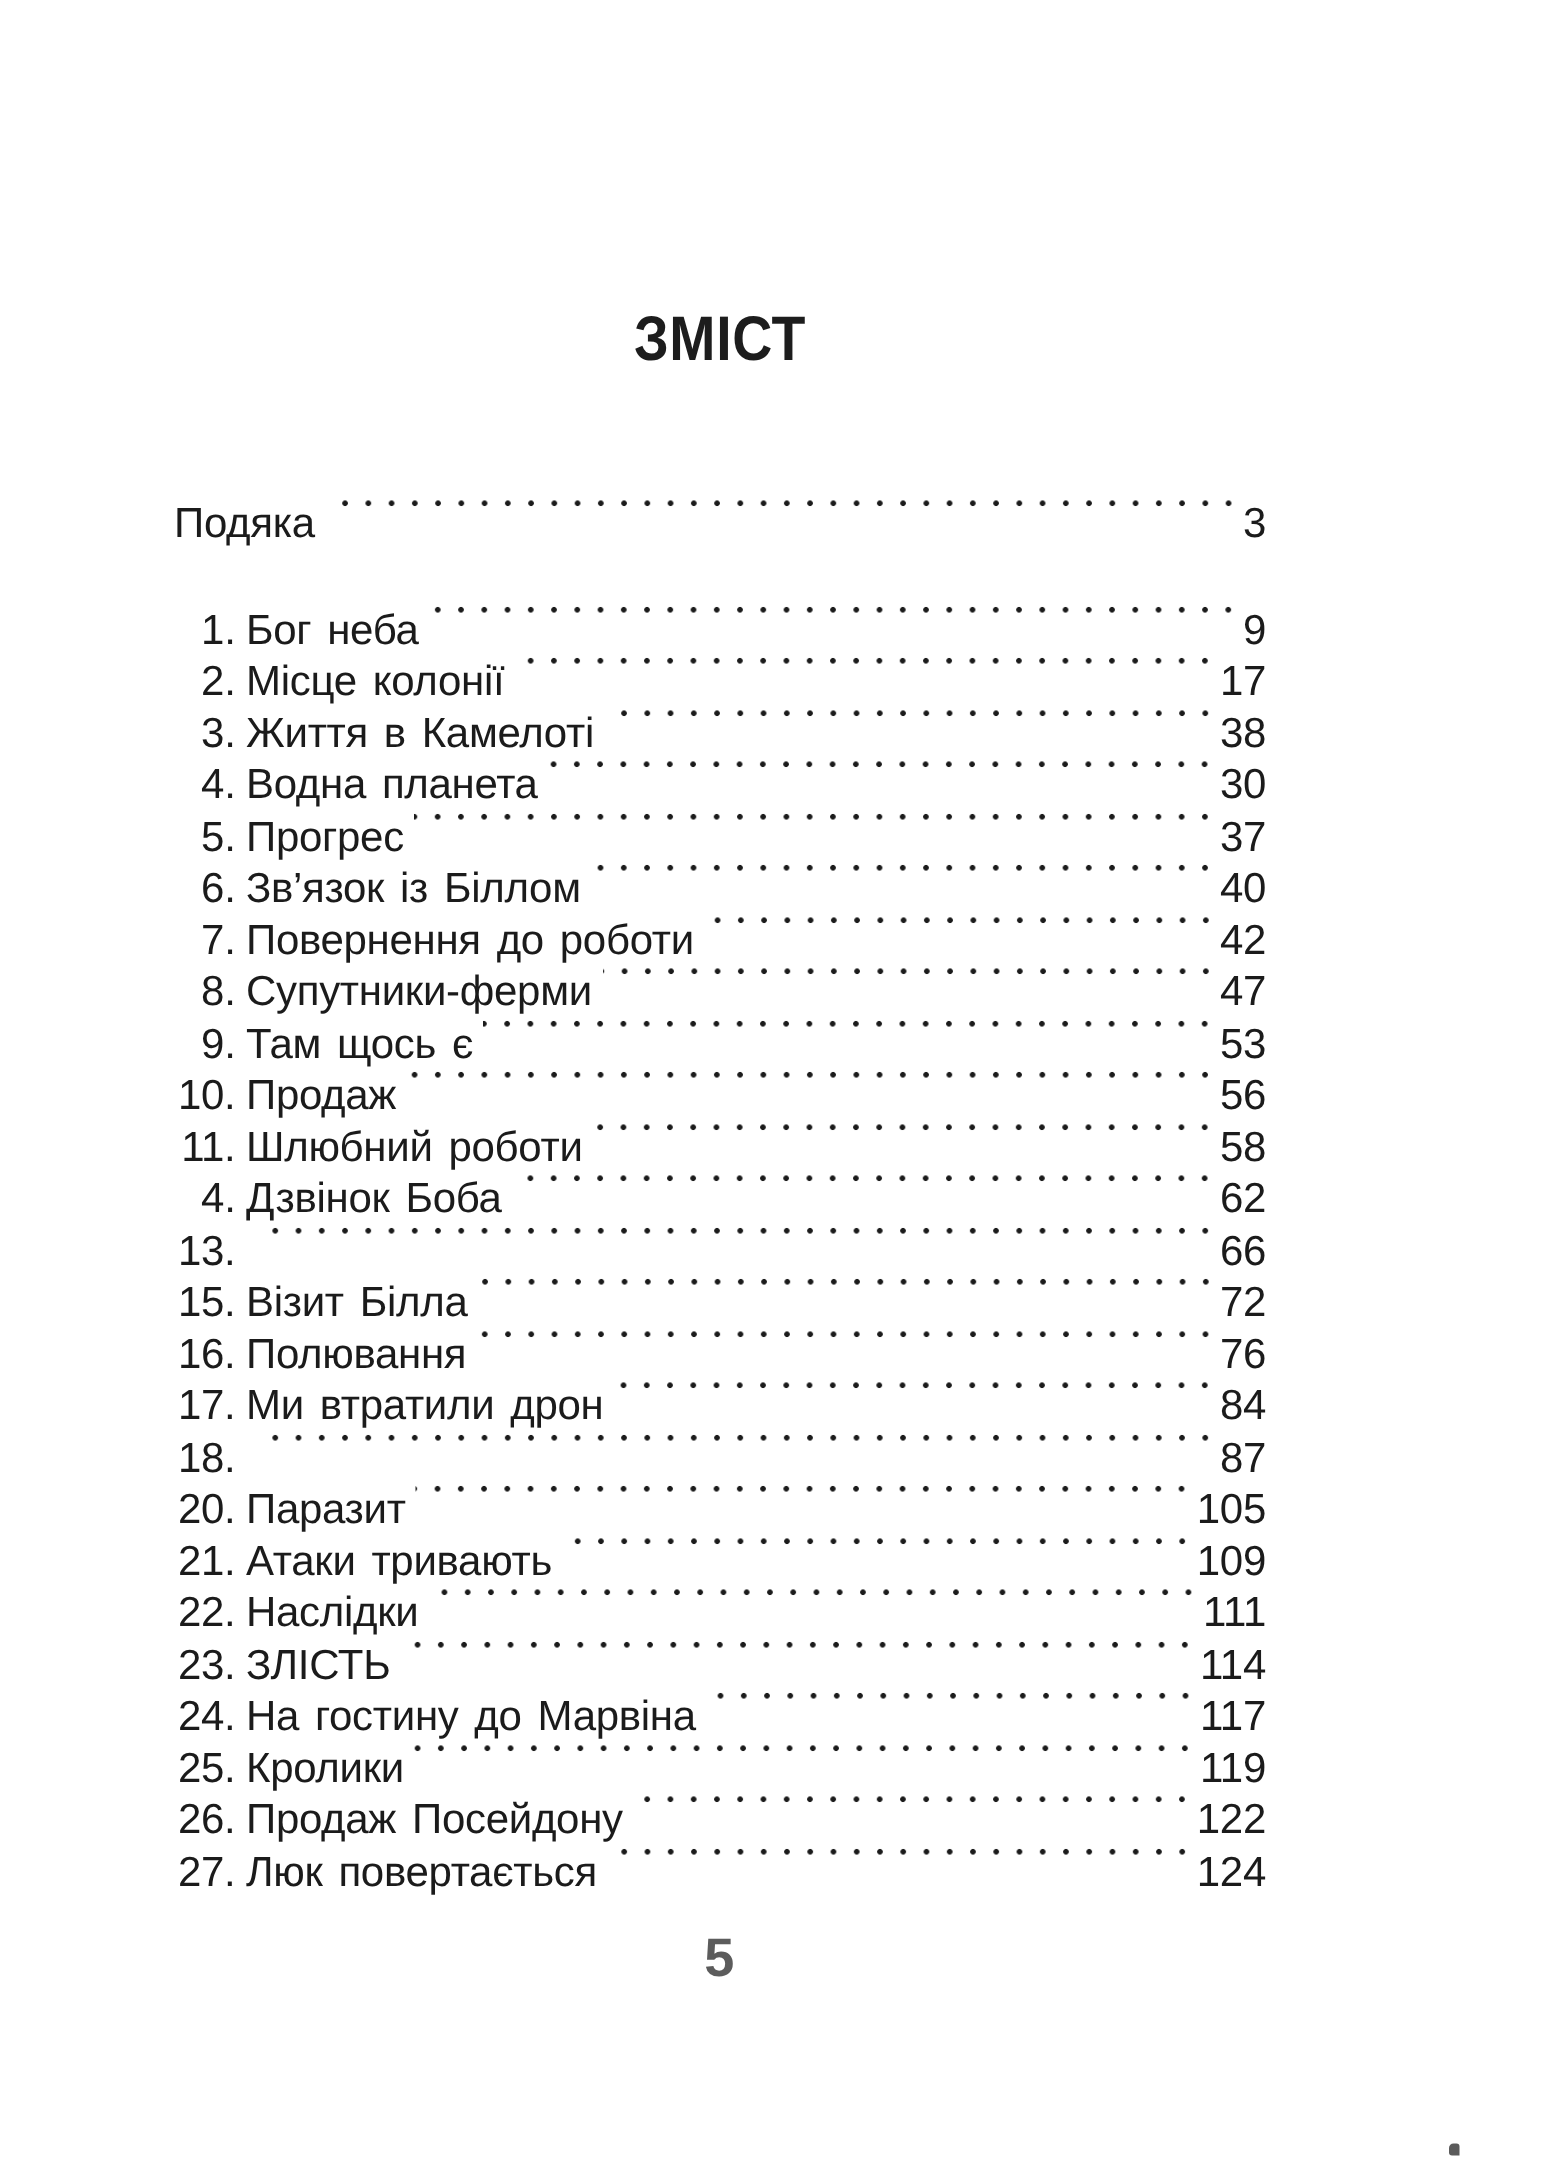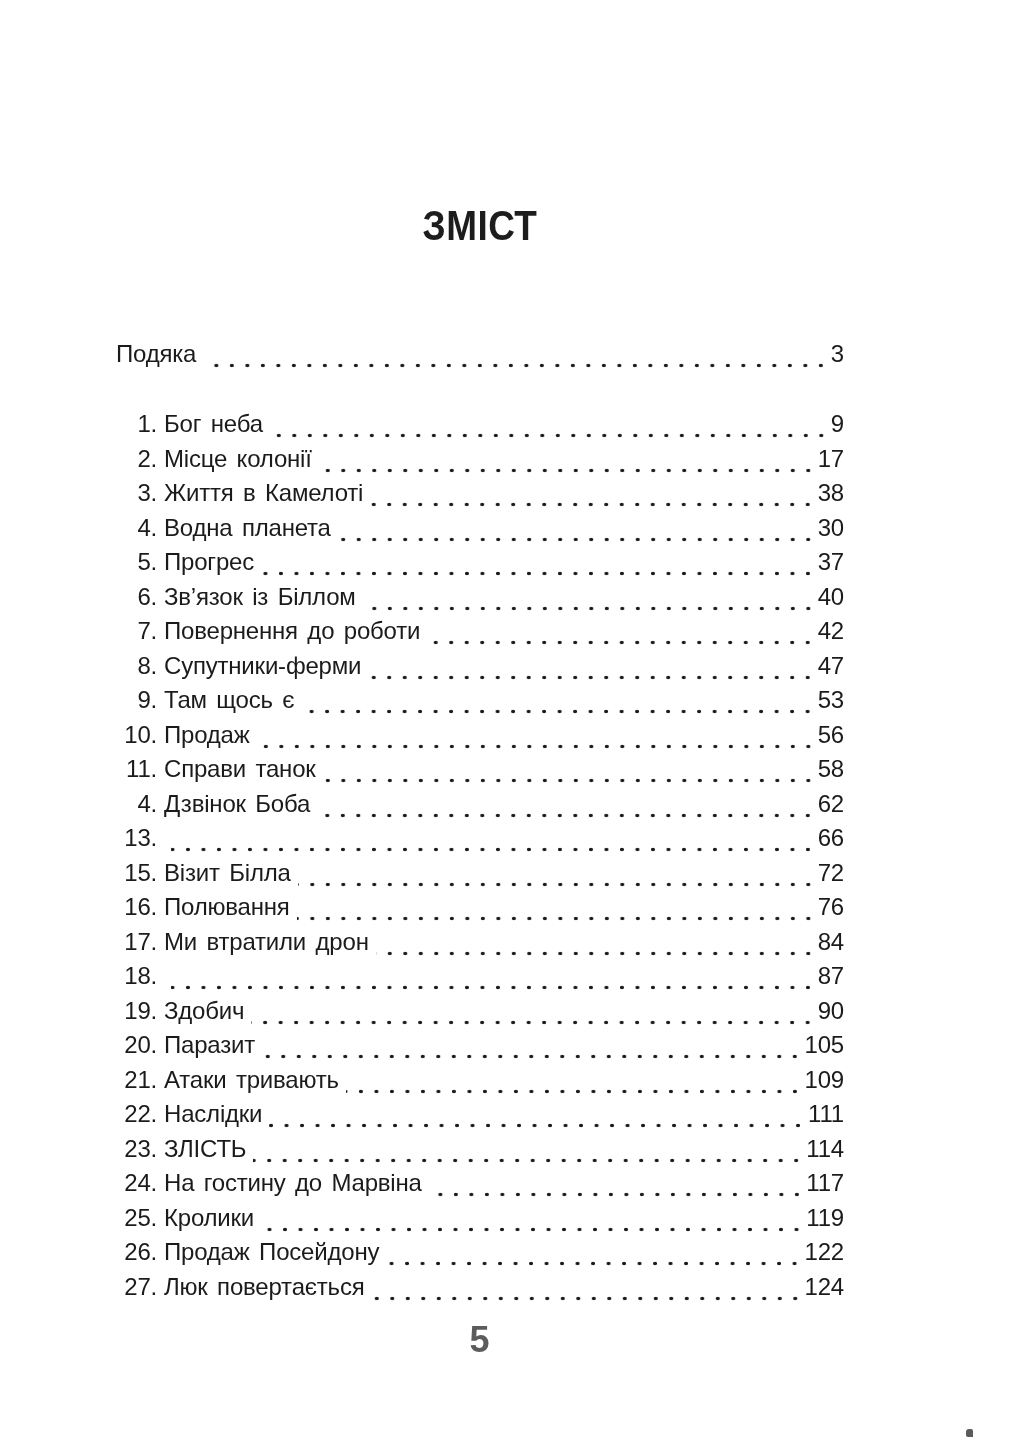--- a/index.html
+++ b/index.html
@@ -27,23 +27,23 @@
     font-size: 42px;
     line-height: 46px;
     font-weight: bold;
     color: #1d1d1d;
     transform: scaleX(0.88);
     transform-origin: center;
     letter-spacing: 0.5px;
   }
   .toc-row {
     display: flex;
-    align-items: flex-end;
+    align-items: flex-start;
     height: 34.5px;
-    font-size: 24px;
+    font-size: 28px;
     letter-spacing: -0.2px;
     word-spacing: 3px;
     white-space: nowrap;
   }
   .front-row {
     margin-top: 84px;
   }
   .entries {
     margin-top: 36px;
   }
@@ -157,21 +157,21 @@
     <span class="pagenum">53</span>
   </div>
       <div class="toc-row">
     <span class="num">10.</span>
     <span class="entry-title">Продаж</span>
     <span class="dots"></span>
     <span class="pagenum">56</span>
   </div>
       <div class="toc-row">
     <span class="num">11.</span>
-    <span class="entry-title">Справи танок</span>
+    <span class="entry-title">Шлюбний роботи</span>
     <span class="dots"></span>
     <span class="pagenum">58</span>
   </div>
       <div class="toc-row">
     <span class="num">4.</span>
     <span class="entry-title">Дзвінок Боба</span>
     <span class="dots"></span>
     <span class="pagenum">62</span>
   </div>
       <div class="toc-row">
@@ -196,26 +196,20 @@
     <span class="entry-title">Ми втратили дрон</span>
     <span class="dots"></span>
     <span class="pagenum">84</span>
   </div>
       <div class="toc-row">
     <span class="num">18.</span>
     <span class="dots"></span>
     <span class="pagenum">87</span>
   </div>
       <div class="toc-row">
-    <span class="num">19.</span>
-    <span class="entry-title">Здобич</span>
-    <span class="dots"></span>
-    <span class="pagenum">90</span>
-  </div>
-      <div class="toc-row">
     <span class="num">20.</span>
     <span class="entry-title">Паразит</span>
     <span class="dots"></span>
     <span class="pagenum">105</span>
   </div>
       <div class="toc-row">
     <span class="num">21.</span>
     <span class="entry-title">Атаки тривають</span>
     <span class="dots"></span>
     <span class="pagenum">109</span>

